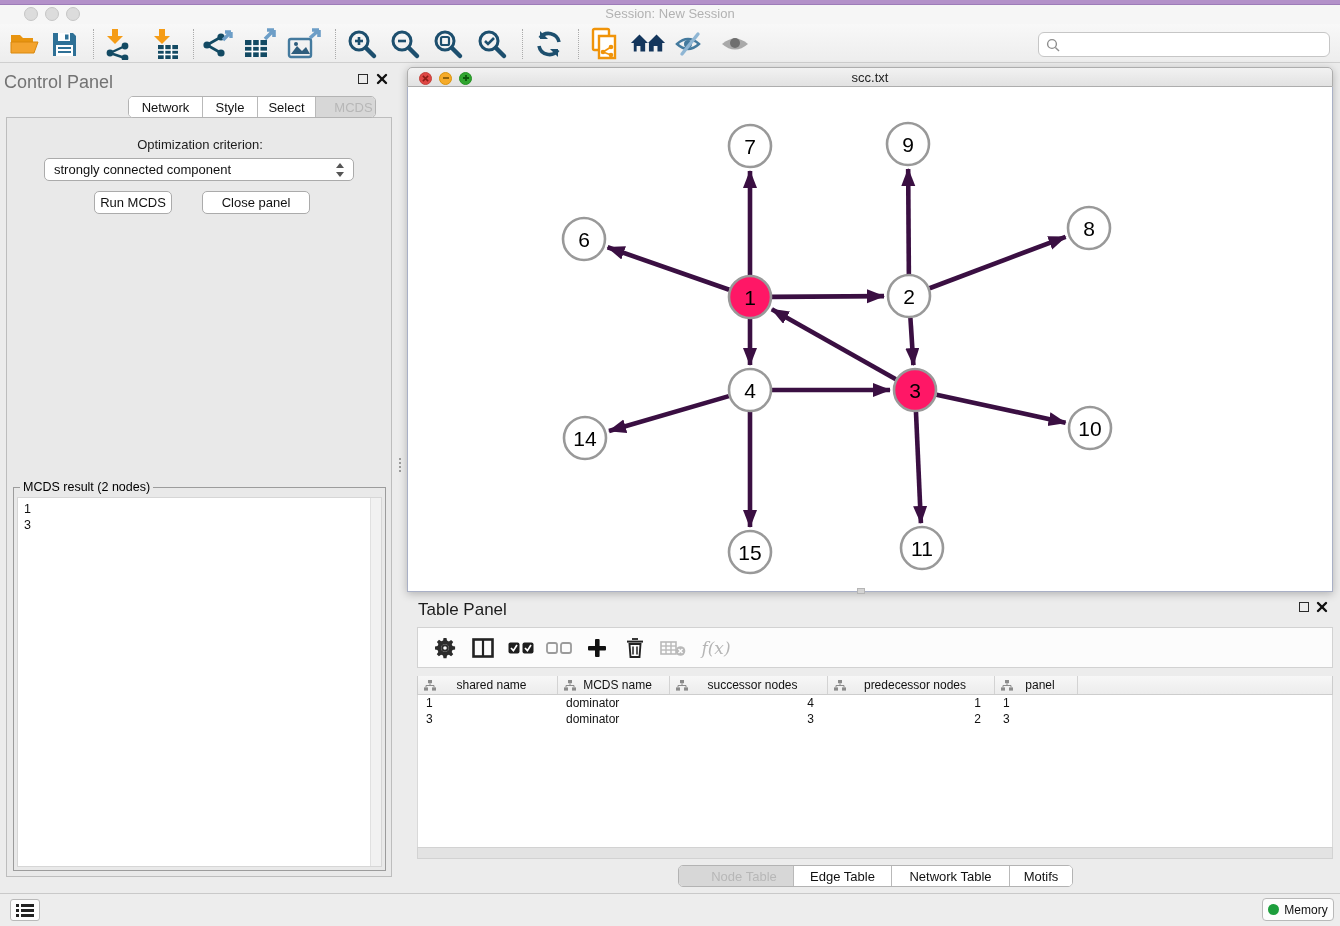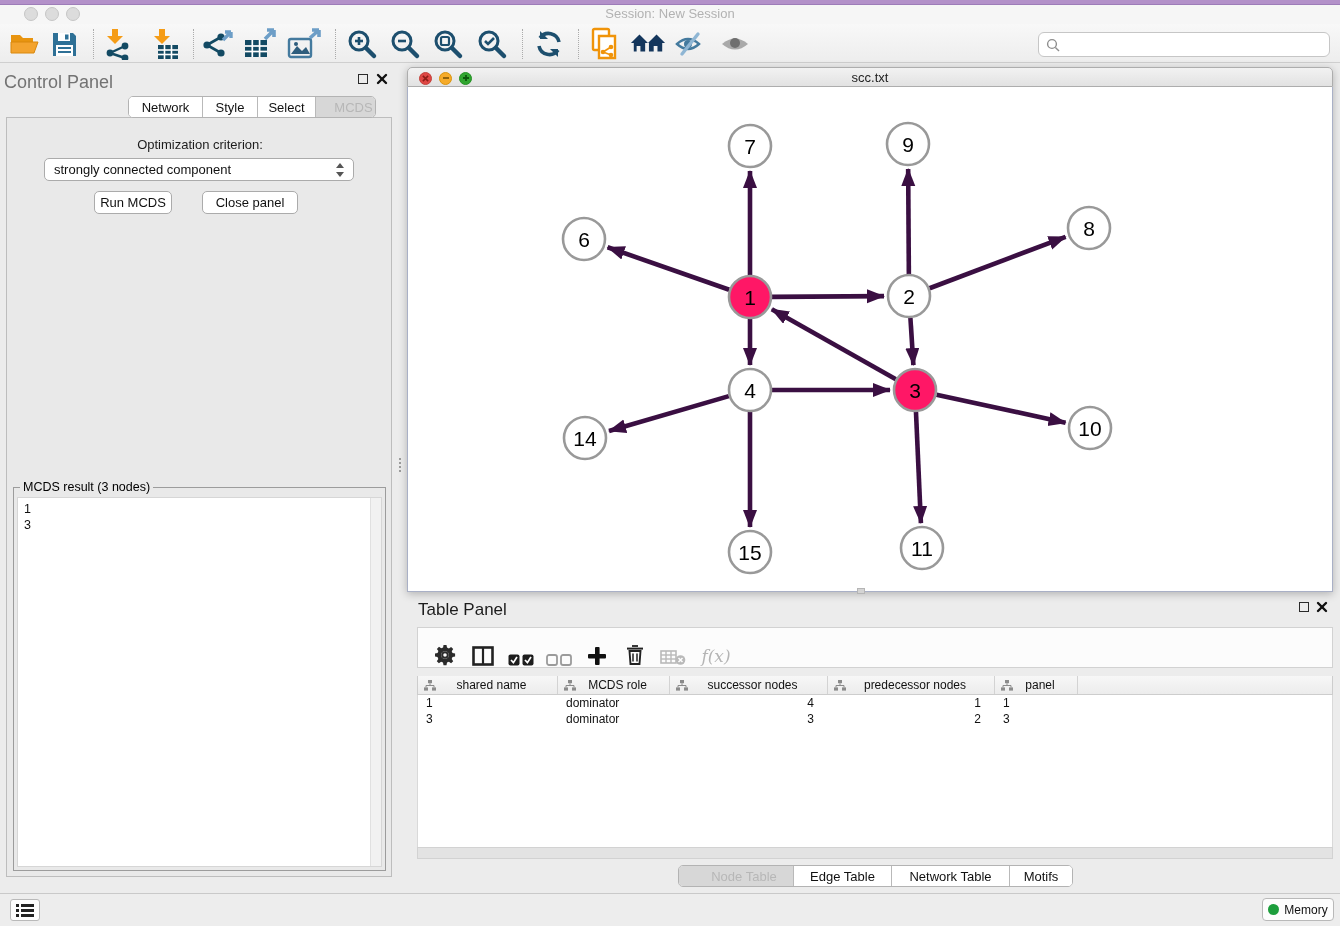--- a/index.html
+++ b/index.html
@@ -30,21 +30,21 @@
   .seg.selected-disabled { background:#d7d7d7; color:#b7b7b7;padding-left:16px; }
   #cp-tabs { left:91px; top:96px;margin-left:37px; }
   #opt-label { left:7px; top:137px; width:386px; text-align:center; font-size:13px; color:#1c1c1c; }
   #opt-select { left:44px; top:158px; width:310px; height:23px; background:#fff; border:1px solid #ababab; border-radius:5px; font-size:13px; color:#111; display:flex; align-items:center; padding-left:9px; cursor:pointer; }
   #opt-stepper { position:absolute; right:7px; top:3px; width:10px; height:16px; }
   .chev { width:0; height:0; border-left:4.5px solid transparent; border-right:4.5px solid transparent; position:absolute; left:0; }
   .chev.up { border-bottom:5px solid #555; top:1px; }
   .chev.down { border-top:5px solid #555; bottom:1px; }
   .push-btn { height:23px; background:#fff; border:1px solid #ababab; border-radius:5px; font-size:13px; color:#111; display:flex; align-items:center; justify-content:center; cursor:pointer; }
   #run-btn { left:94px; top:191px; width:78px; }
-  #close-btn { left:202px; top:191px; width:96px; }
+  #close-btn { left:202px; top:191px; width:108px; }
   #mcds-fieldset { left:13px; top:487px; width:373px; height:384px; border:1px solid #9c9c9c; }
   #mcds-legend { position:absolute; left:6px; top:-8px; background:#e9e9e9; padding:0 3px; font-size:12.5px; color:#000; }
   #mcds-result-box { position:absolute; left:3px; top:9px; right:3px; bottom:3px; background:#fff; border:1px solid #d6d6d6; }
   #mcds-lines { padding:3px 0 0 6px; font-size:12.5px; color:#111; line-height:16px; }
   #mcds-scroll { position:absolute; right:0; top:0; bottom:0; width:11px; background:#f1f1f1; border-left:1px solid #e0e0e0; }
 
   
   #net-win { left:407px; top:67px; width:926px; height:525px; box-shadow:0 2px 8px rgba(0,0,0,0.25); border-radius:5px 5px 0 0; }
   #net-titlebar { left:407px; top:67px; width:926px; height:20px; background:linear-gradient(#f2f2f2,#e2e2e2); border:1px solid #adadad; border-radius:5px 5px 0 0; }
   #net-title { left:407px; top:70px; width:926px; text-align:center; font-size:13px; color:#222; }
@@ -52,21 +52,21 @@
   #light-close { left:11px; background:#df4744; border:1px solid #c2423c; }
   #light-min { left:31px; background:#f6ab29; border:1px solid #d9940f; }
   #light-zoom { left:51px; background:#30a52f; border:1px solid #259025; }
   #net-canvas { left:407px; top:87px; width:926px; height:505px; background:#fff; border:1px solid #a9b0c6; border-top:none; }
   #net-resize-dot { left:857px; top:588px; width:8px; height:6px; background:#d4d4d4; border:1px solid #b5b5b5; }
   #cp-splitter { left:399px; top:458px; width:3px; height:14px; border-left:2px dotted #9d9d9d; }
 
   
   #tp-title { left:418px; top:600px; font-size:17px; color:#1c1c1c; }
   #tp-toolbar { left:417px; top:627px; width:916px; height:41px; background:#fcfcfc; border:1px solid #d2d2d2; display:flex; align-items:center; gap:0; }
-  .tp-icon { width:38px; height:36px; display:flex; align-items:flex-end; justify-content:center; cursor:pointer; }
+  .tp-icon { width:38px; height:36px; display:flex; align-items:center; justify-content:center; cursor:pointer; }
   #tbl { left:417px; top:676px; width:916px; }
   #tbl-header { display:flex; height:19px; background:linear-gradient(#f7f7f7,#ececec); border:1px solid #cdcdcd; border-top:none; }
   .th { display:flex; align-items:center; border-right:1px solid #d3d3d3; font-size:12px; color:#111; position:relative; }
   .th .th-label { flex:1; text-align:center; padding-right:10px; }
   .th:last-child { border-right:none; }
   .tree-ic { margin-left:6px; flex:0 0 auto; }
   #tbl-body { background:#fff; height:152px; border-left:1px solid #d9d9d9; border-right:1px solid #d9d9d9; }
   .tr { display:flex; height:16px; }
   .td { font-size:12px; color:#111; line-height:16px; overflow:hidden; white-space:nowrap; }
   .td.al { text-align:left; padding-left:8px; }
@@ -266,21 +266,21 @@
   <span>strongly connected component</span>
   <span id="opt-stepper">
     <span class="chev up"></span>
       <span class="chev down"></span>
   </span>
 </div>
 <div id="run-btn" class="abs push-btn">Run MCDS</div>
 <div id="close-btn" class="abs push-btn">Close panel</div>
 
 <div id="mcds-fieldset" class="abs">
-  <span id="mcds-legend">MCDS result (3 nodes)</span>
+  <span id="mcds-legend">MCDS result (2 nodes)</span>
   <div id="mcds-result-box">
     <div id="mcds-lines">
         <div>1</div>
         <div>3</div>
       </div>
     <div id="mcds-scroll"></div>
   </div>
 </div>
 <div id="cp-splitter" class="abs"></div>
 
@@ -451,21 +451,21 @@
         </svg>
         <span class="th-label">shared name</span>
       </div>
       <div class="th" style="width: 112px;">
         <svg class="tree-ic" width="12" height="11" viewBox="0 0 12 11">
           <rect x="4" y="0" width="4" height="3.2" fill="#8b8b8b"></rect>
           <rect x="0" y="7.4" width="4" height="3.2" fill="#8b8b8b"></rect>
           <rect x="8" y="7.4" width="4" height="3.2" fill="#8b8b8b"></rect>
           <path d="M6 3.2 V5.5 M2 7.4 V5.5 H10 V7.4" stroke="#8b8b8b" stroke-width="1" fill="none"></path>
         </svg>
-        <span class="th-label">MCDS role</span>
+        <span class="th-label">MCDS name</span>
       </div>
       <div class="th" style="width: 158px;">
         <svg class="tree-ic" width="12" height="11" viewBox="0 0 12 11">
           <rect x="4" y="0" width="4" height="3.2" fill="#8b8b8b"></rect>
           <rect x="0" y="7.4" width="4" height="3.2" fill="#8b8b8b"></rect>
           <rect x="8" y="7.4" width="4" height="3.2" fill="#8b8b8b"></rect>
           <path d="M6 3.2 V5.5 M2 7.4 V5.5 H10 V7.4" stroke="#8b8b8b" stroke-width="1" fill="none"></path>
         </svg>
         <span class="th-label">successor nodes</span>
       </div>

